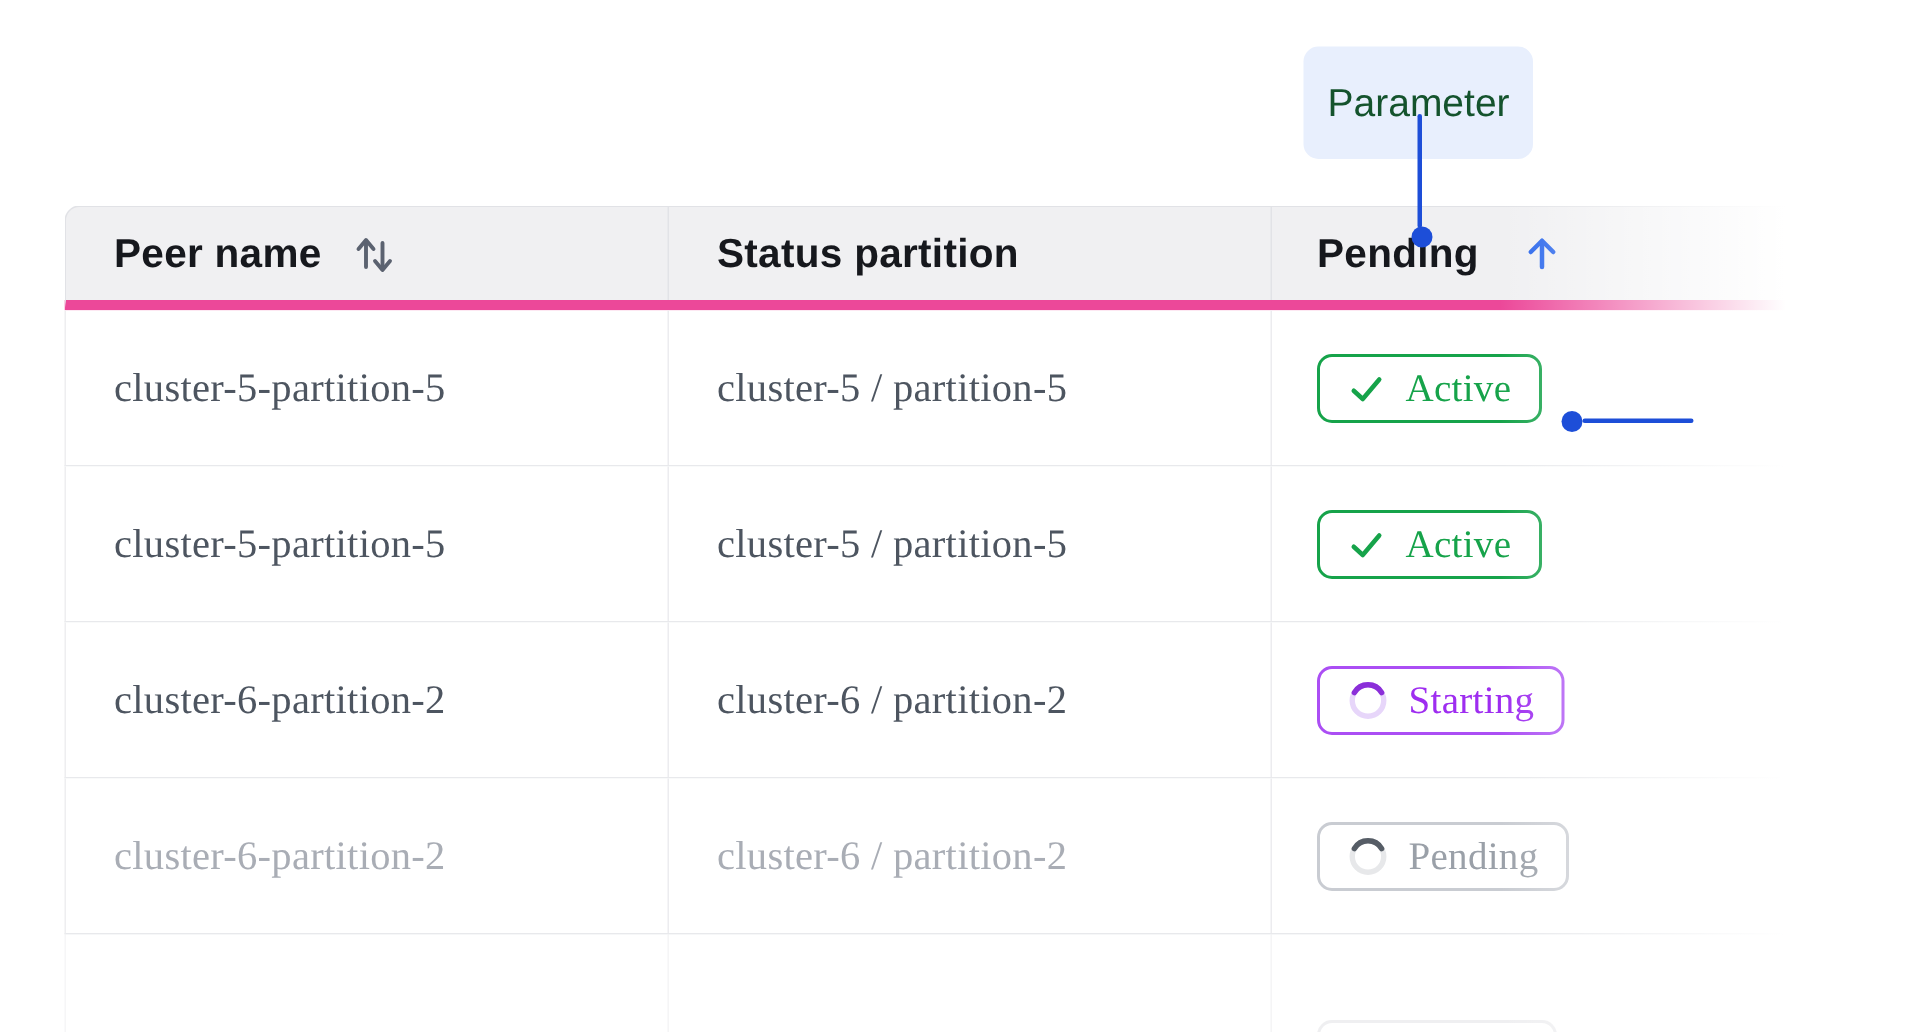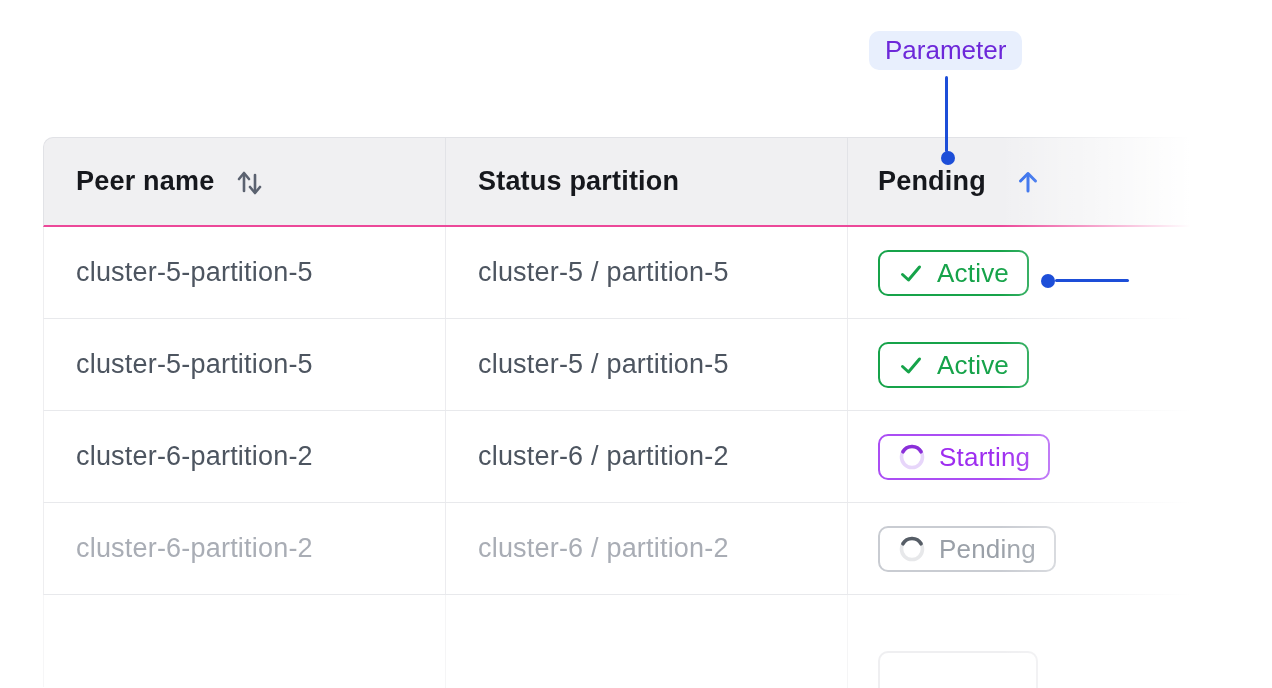--- a/index.html
+++ b/index.html
@@ -10,42 +10,43 @@
     position:relative; width:1272px; height:688px;
     background:#ffffff; overflow:hidden;
   }
 
   
   .peer-table{
     position:absolute; left:43px; top:137px; width:1152px;
   }
   .thead{
     display:grid; grid-template-columns:402px 402px 1fr;
-    height:90px; align-items:stretch;
+    height:70px; align-items:stretch;
     background:#f0f0f2;
     border-top:1px solid #e1e2e6;
     border-left:1px solid #e1e2e6;
-    border-bottom:2px solid #ec4899;
+    border-bottom:7px solid #ec4899;
     border-top-left-radius:10px;
   }
   .th{
     display:flex; align-items:center; gap:20px;
     padding-left:32px;
     font-size:27px; font-weight:700; color:#16181d;
     letter-spacing:.2px;
   }
   .th.status{ padding-left:30px; gap:28px; }
   .th-divider{ border-right:1px solid #e2e3e7; }
 
   .trow{
     display:grid; grid-template-columns:402px 402px 1fr;
-    height:92px; align-items:center;
+    height:104px; align-items:center;
     border-bottom:1px solid #e8e9ec;
     border-left:1px solid #eeeef0;
     background:#ffffff;
+    font-family:Liberation Serif, serif;
   }
   .td{
     font-size:27px; color:#4d5560;
     padding-left:32px; letter-spacing:.2px;
     align-self:stretch; display:flex; align-items:center;
   }
   .td-divider{ border-right:1px solid #ececef; }
   .td.status-cell{ padding-left:30px; }
   .trow.muted .td{ color:#a9adb5; }
   .trow.ghost{ opacity:.5; border-bottom:none; }
@@ -71,23 +72,23 @@
   
   .fade-right{
     position:absolute; top:0; bottom:0; left:1000px; right:0;
     background:linear-gradient(to right, rgba(255,255,255,0) 0%, #ffffff 70%);
     z-index:20; pointer-events:none;
   }
 
   
   .callout-pill{
     position:absolute; z-index:30;
-    background:#e8effd; color:#6d28d9;
+    background:#e8effd; color:#14532d;
     font-size:26px; font-weight:500;
-    padding:5px 16px; border-radius:10px; line-height:1.1;
+    padding:23px 16px; border-radius:10px; line-height:1.1;
   }
   .pill-parameter{ left:869px; top:31px; }
   .pill-value{ left:1136px; top:264px; }
   .callout-line-v{
     position:absolute; z-index:30; width:3px; height:76px;
     left:945px; top:76px; background:#1d4ed8; border-radius:2px;
   }
   .callout-dot{
     position:absolute; z-index:30; width:14px; height:14px;
     border-radius:50%; background:#1d4ed8;

